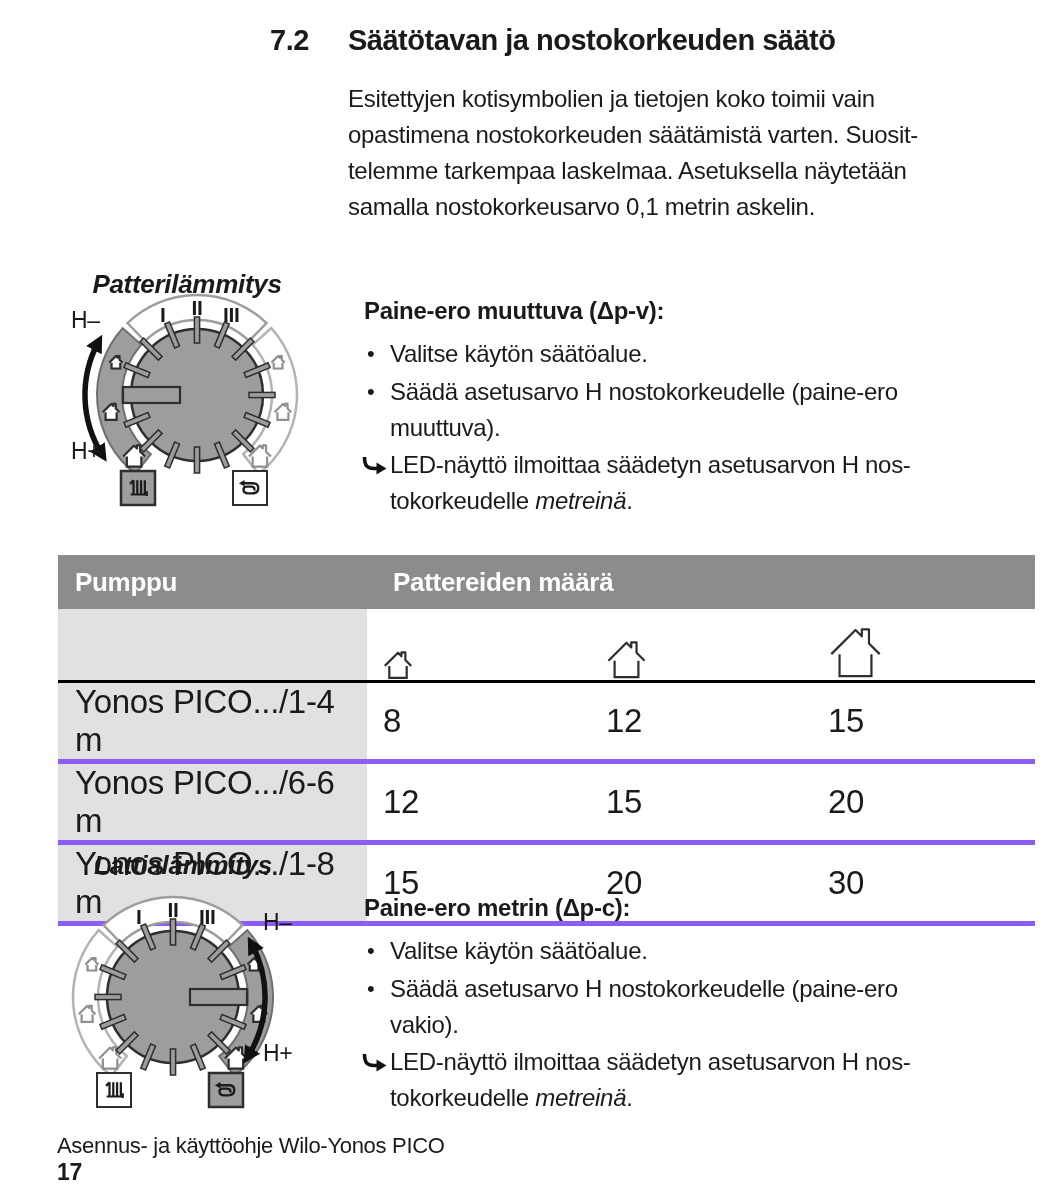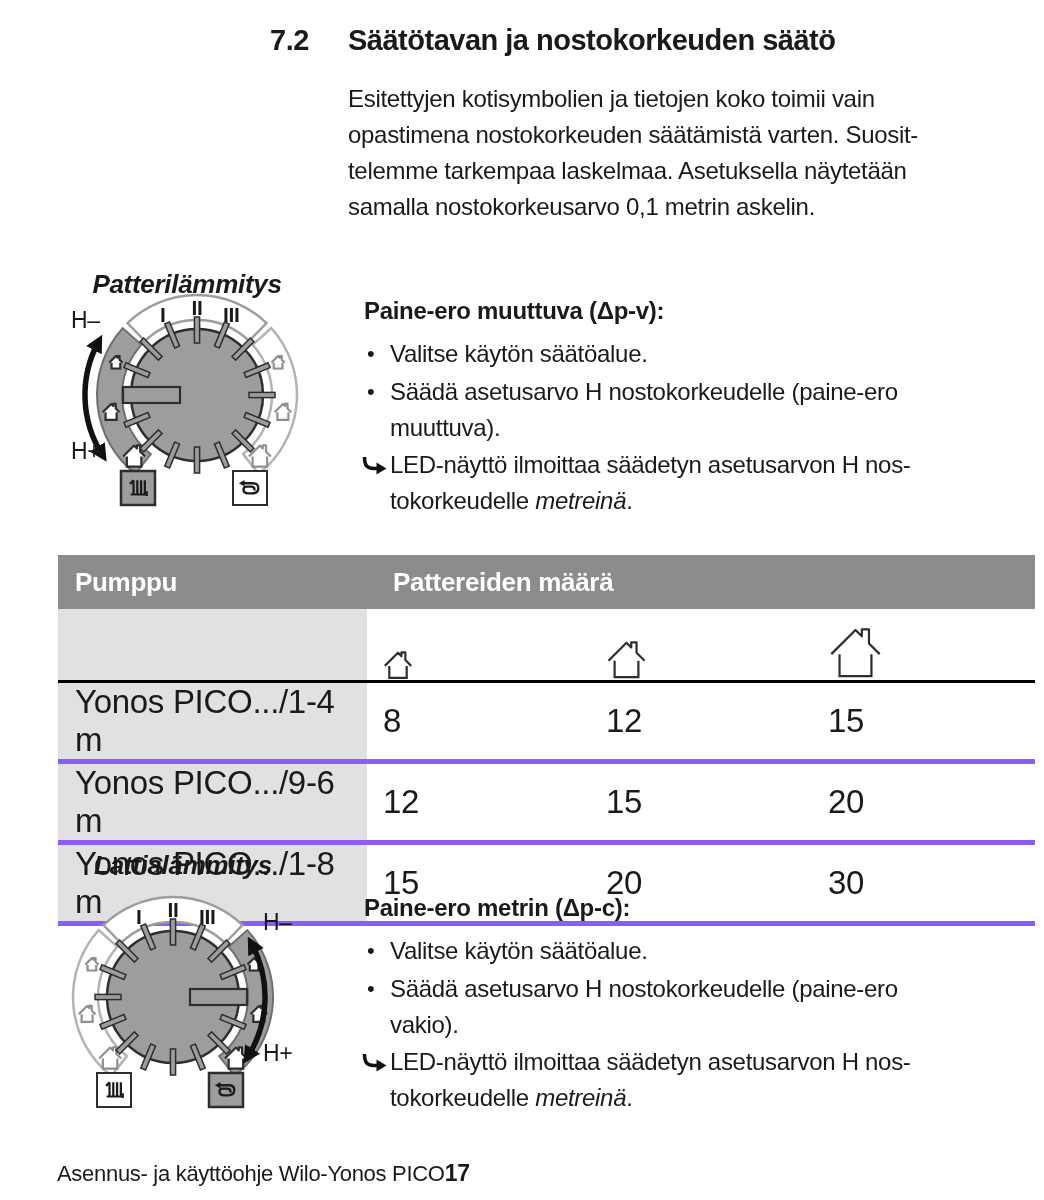--- a/index.html
+++ b/index.html
@@ -38,21 +38,21 @@
   .pump-table td.lbl{background:#e1e1e1;padding-left:17px;}
   .pump-table td.val{padding-left:16px;}
   .pump-table .houses td.lbl{padding-left:0;}
   
   .house-dark{color:#2e2e2e;}
   .house-gray{color:#8f8f8f;}
   .icon-dark{color:#1c1c1c;}
   text{fill:#1a1a1a;}
   .roman{font-family:"Liberation Sans",sans-serif;font-weight:bold;font-size:21px;}
   .hlabel{font-family:"Liberation Sans",sans-serif;font-size:23px;}
-  .footer{position:absolute;left:57px;top:1160px;width:978px;display:flex;justify-content:flex-start;align-items:baseline;}
+  .footer{position:absolute;left:57px;top:1133px;width:978px;display:flex;justify-content:center;align-items:baseline;flex-direction:column;}
   .footer .doc{font-size:22px;}
   .footer .pagenum{font-size:23px;font-weight:bold;}
 </style>
 </head>
 <body>
 
 <div class="page">
 
   <svg width="0" height="0" style="position:absolute" aria-hidden="true">
     <defs>
@@ -200,21 +200,21 @@
             </svg>
       </td>
     </tr>
     <tr class="drow">
       <td class="lbl">Yonos PICO.../1-4 m</td>
       <td class="val">8</td>
       <td class="val">12</td>
       <td class="val">15</td>
     </tr>
     <tr class="drow">
-      <td class="lbl">Yonos PICO.../9-6 m</td>
+      <td class="lbl">Yonos PICO.../6-6 m</td>
       <td class="val">12</td>
       <td class="val">15</td>
       <td class="val">20</td>
     </tr>
     <tr class="drow">
       <td class="lbl">Yonos PICO.../1-8 m</td>
       <td class="val">15</td>
       <td class="val">20</td>
       <td class="val">30</td>
     </tr>

